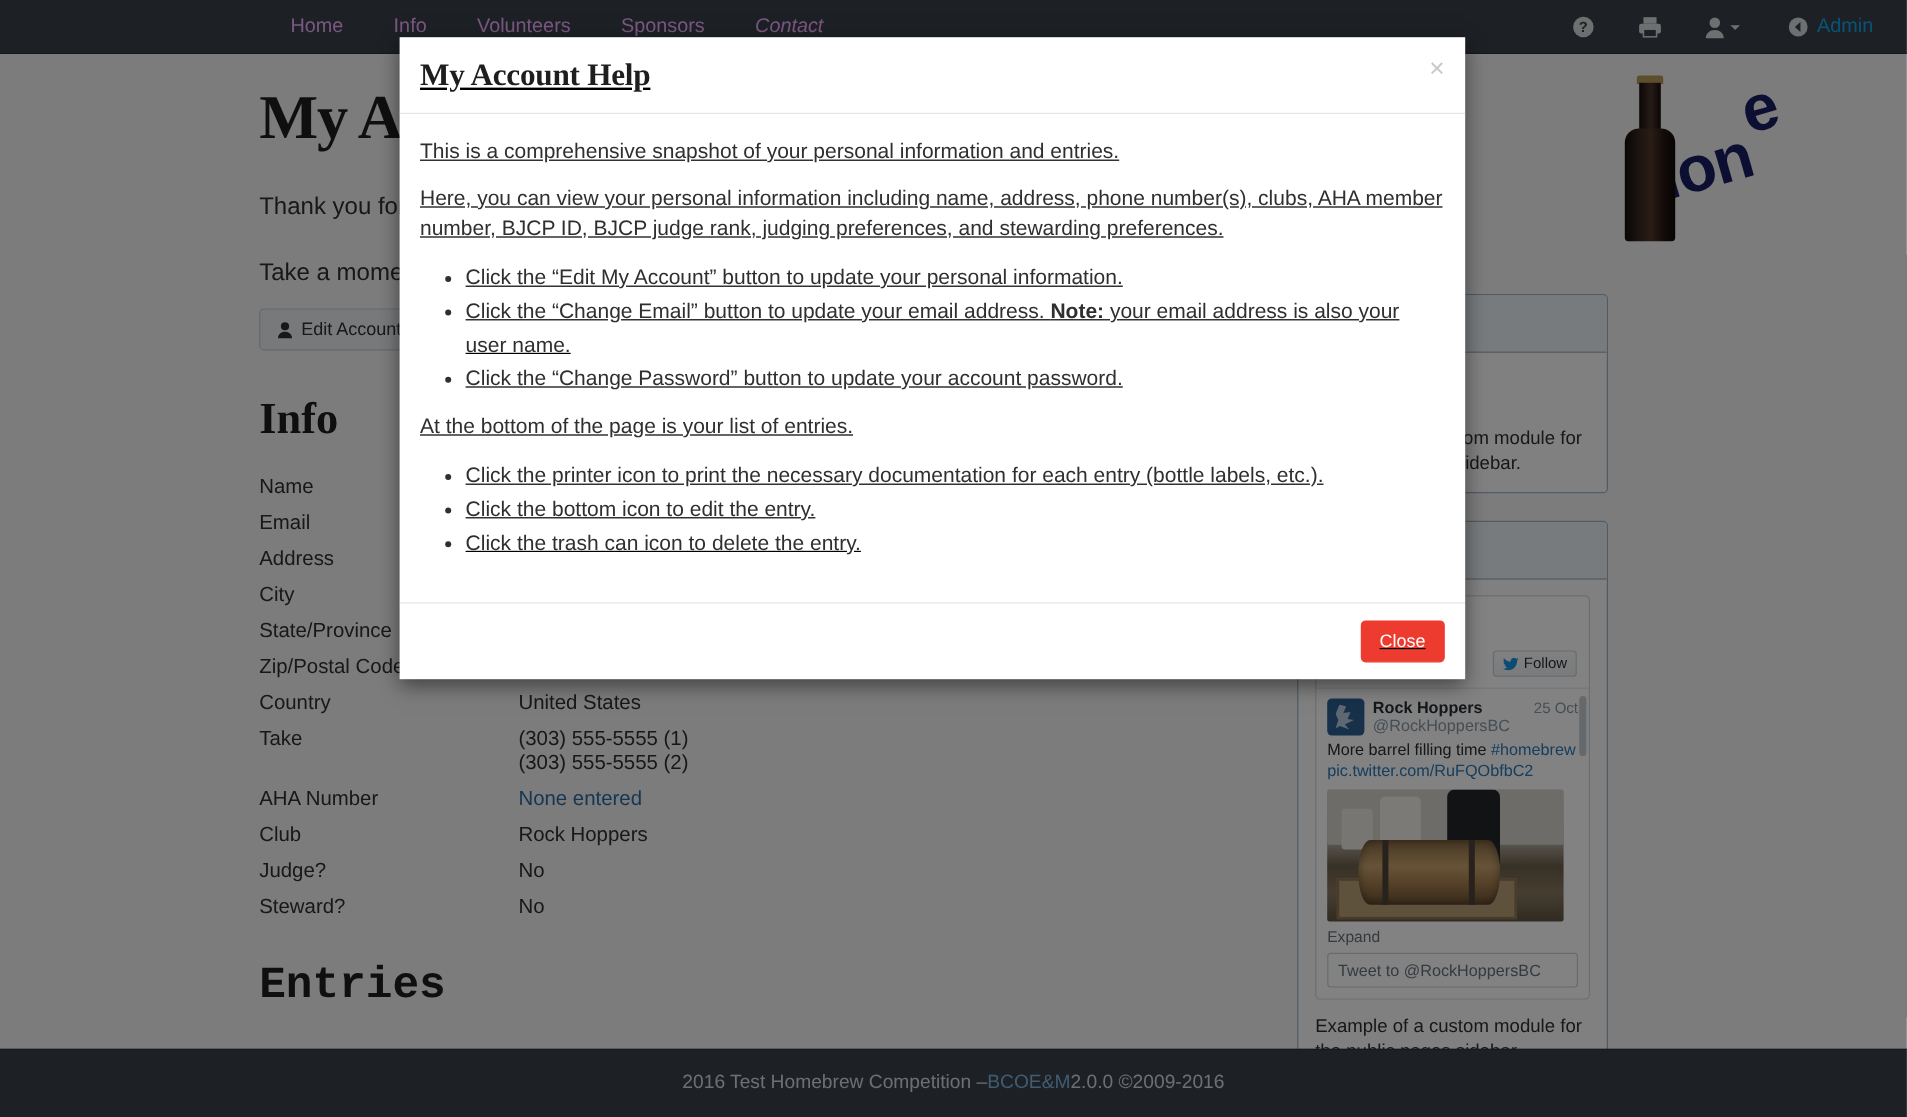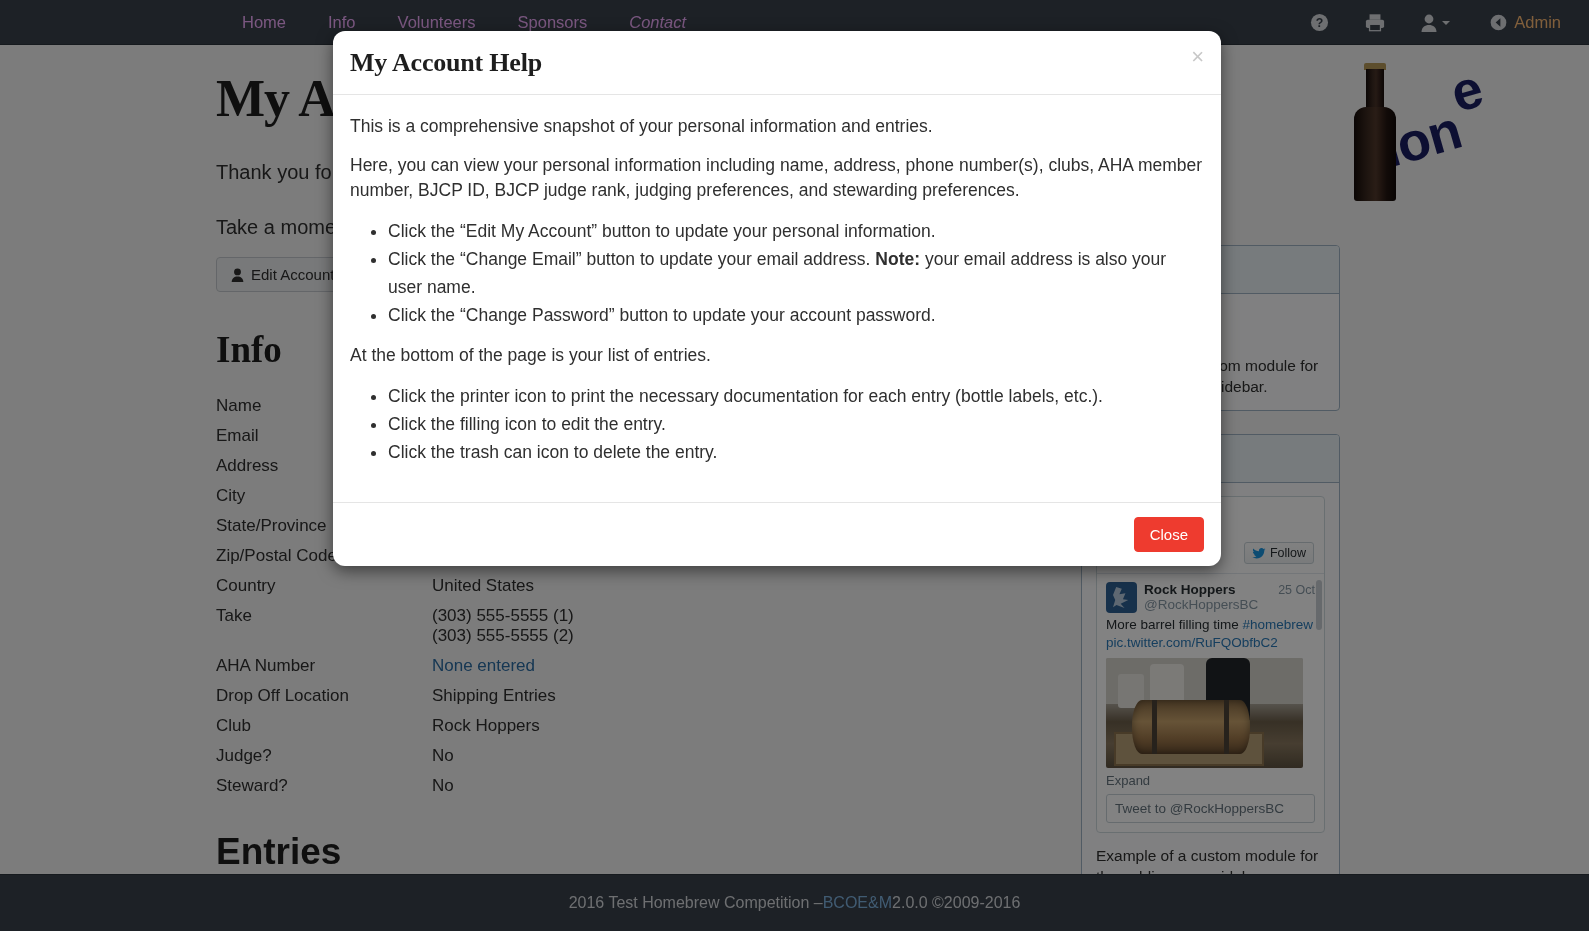--- a/index.html
+++ b/index.html
@@ -29,21 +29,21 @@
   .nav-right {
     position: absolute; right: 28px; top: 0; height: 45px;
     display: flex; align-items: center; gap: 0;
   }
   .nav-icon-btn {
     color: #d7dade; display: flex; align-items: center;
     padding: 0 18px; height: 45px; cursor: pointer;
   }
   .nav-icon-btn svg { display: block; }
   .admin-link {
-    color: #fdba74; font-size: 16.5px; text-decoration: none;
+    color: #0ea5e9; font-size: 16.5px; text-decoration: none;
     display: flex; align-items: center; gap: 7px; padding-left: 22px;
     white-space: nowrap;
   }
   .caret {
     display: inline-block; width: 0; height: 0; margin-left: 5px;
     border-left: 4px solid transparent; border-right: 4px solid transparent;
     border-top: 4px solid #d7dade;
   }
 
   
@@ -95,21 +95,21 @@
   }
   h2.section-title {
     font-family: "Liberation Serif", serif; font-weight: bold;
     font-size: 37px; color: #1e1e1e; margin-top: 36px; margin-bottom: 20px;
   }
   .info-table { width: 800px; font-size: 17px; border-collapse: collapse; }
   .info-table td { padding: 5px 0; vertical-align: top; color: #2f2f2f; }
   .info-table td.k { width: 216px; }
   .info-link { color: #2b6ca3; text-decoration: none; }
   h2.entries-title {
-    font-family: Liberation Sans, sans-serif; font-weight: bold;
+    font-family: Liberation Mono, monospace; font-weight: bold;
     font-size: 37px; color: #1e1e1e; margin-top: 30px;
   }
 
   
   .sidebar { position: absolute; left: 1081px; top: 245px; width: 259px; }
   .panel {
     border: 1px solid #9fb3c4; border-radius: 4px; background: #fbfcfd;
     margin-bottom: 23px; overflow: hidden;
   }
   .panel-head {
@@ -201,23 +201,24 @@
     color: #d7dade; font-size: 16px;
   }
   .footer a { color: #7fb3e0; text-decoration: none; }
 
   
   #overlay { position: absolute; inset: 0; background: rgba(0,0,0,0.49); }
 
   
   #modal {
     position: absolute; left: 333px; top: 31px; width: 888px;
-    background: #fff; border-radius: 12px;
+    background: #fff; border-radius: 0;
     box-shadow: 0 5px 16px rgba(0,0,0,.5);
     overflow: hidden;
+    text-decoration: underline;
   }
   .modal-head {
     position: relative; padding: 17px 20px 16px 17px;
     border-bottom: 1px solid #e5e5e5;
   }
   .modal-title {
     font-family: "Liberation Serif", serif; font-weight: bold;
     font-size: 26px; color: #1e1e1e; letter-spacing: -0.2px;
   }
   .modal-close {
@@ -342,24 +343,20 @@
       <tr>
         <td class="k">Take</td>
         <td>
           <div>(303) 555-5555 (1)</div>
           <div>(303) 555-5555 (2)</div>
         </td>
       </tr>
       <tr>
         <td class="k">AHA Number</td>
         <td><a class="info-link">None entered</a></td>
-      </tr>
-      <tr>
-        <td class="k">Drop Off Location</td>
-        <td>Shipping Entries</td>
       </tr>
       <tr>
         <td class="k">Club</td>
         <td>Rock Hoppers</td>
       </tr>
       <tr>
         <td class="k">Judge?</td>
         <td>No</td>
       </tr>
       <tr>
@@ -453,20 +450,20 @@
     <p>This is a comprehensive snapshot of your personal information and entries.</p>
     <p>Here, you can view your personal information including name, address, phone number(s), clubs, AHA member number, BJCP ID, BJCP judge rank, judging preferences, and stewarding preferences.</p>
     <ul>
       <li>Click the “Edit My Account” button to update your personal information.</li>
       <li><span>Click the “Change Email” button to update your email address. </span><b>Note:</b><span> your email address is also your user name.</span></li>
       <li>Click the “Change Password” button to update your account password.</li>
     </ul>
     <p>At the bottom of the page is your list of entries.</p>
     <ul>
       <li>Click the printer icon to print the necessary documentation for each entry (bottle labels, etc.).</li>
-      <li>Click the filling icon to edit the entry.</li>
+      <li>Click the bottom icon to edit the entry.</li>
       <li>Click the trash can icon to delete the entry.</li>
     </ul>
   </div>
   <div class="modal-foot">
     <button class="btn-danger">Close</button>
   </div>
 </div>
 
 </body></html>

